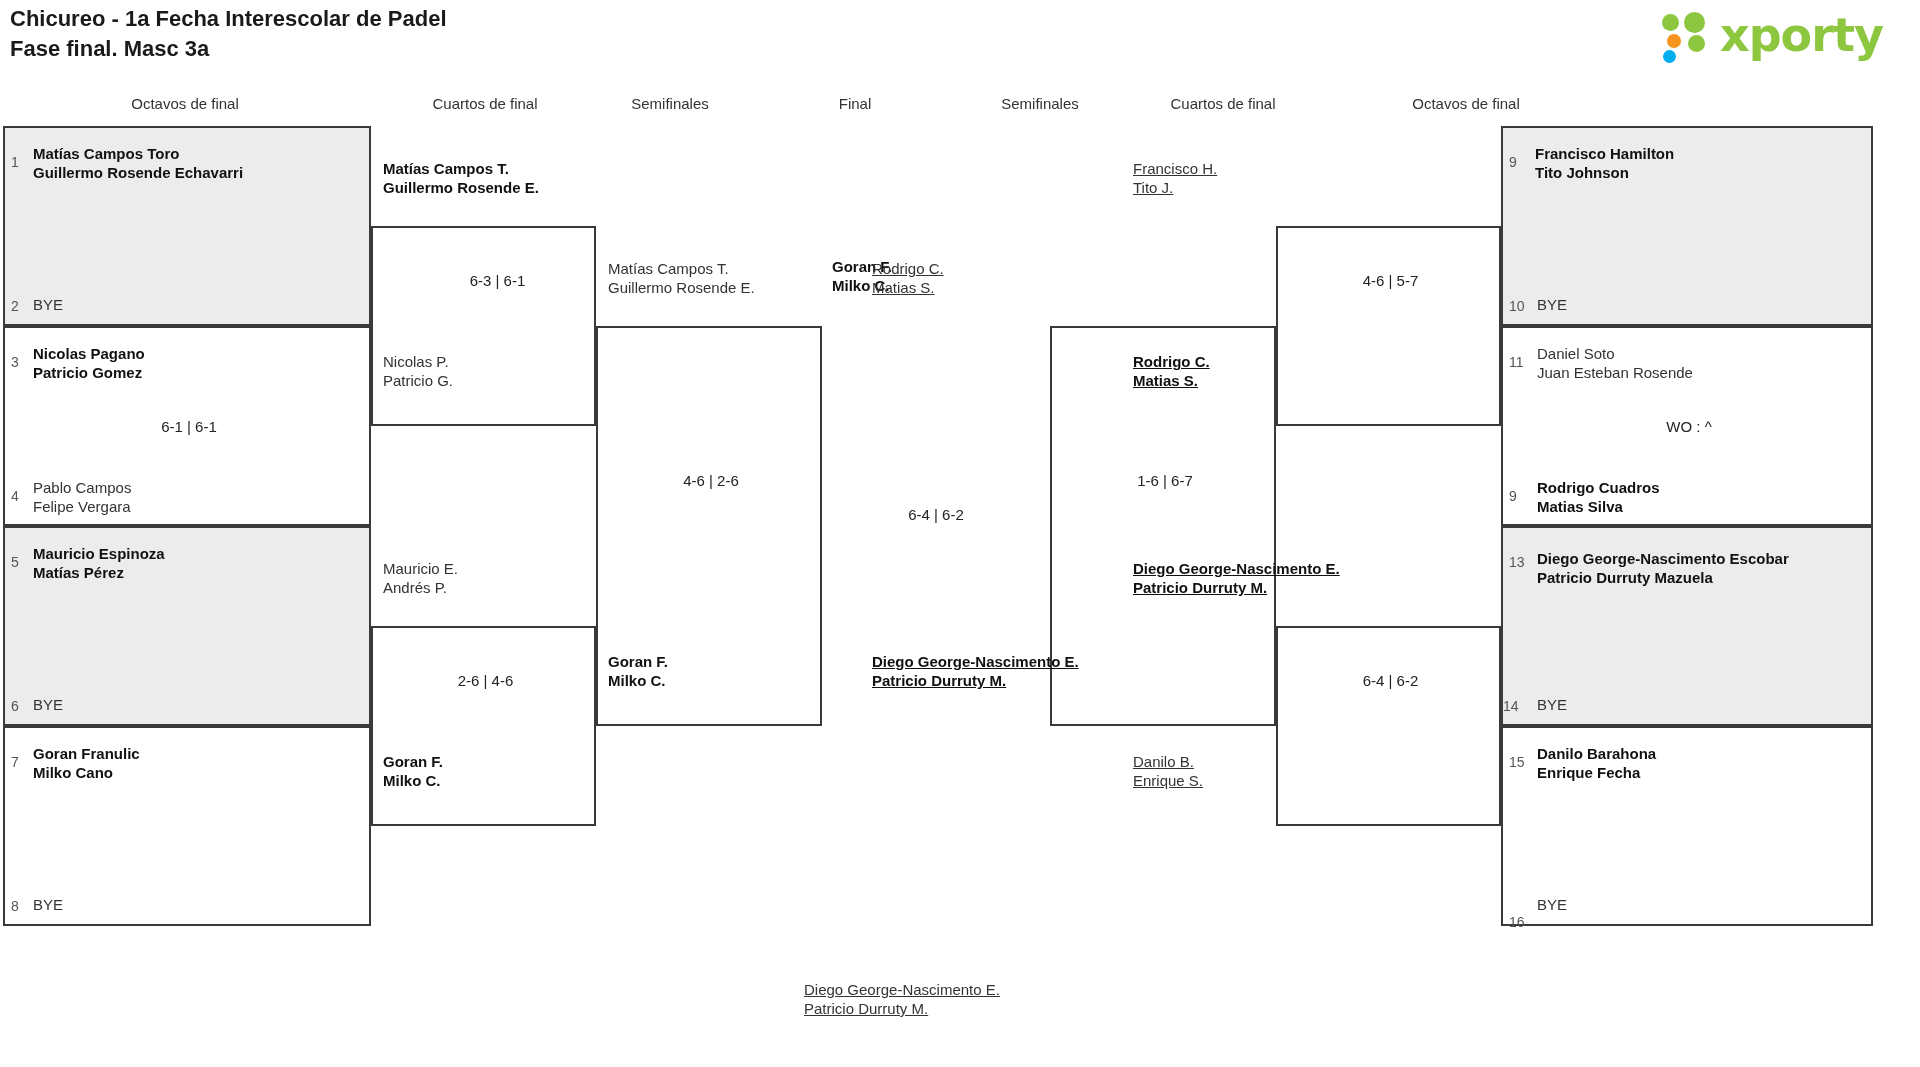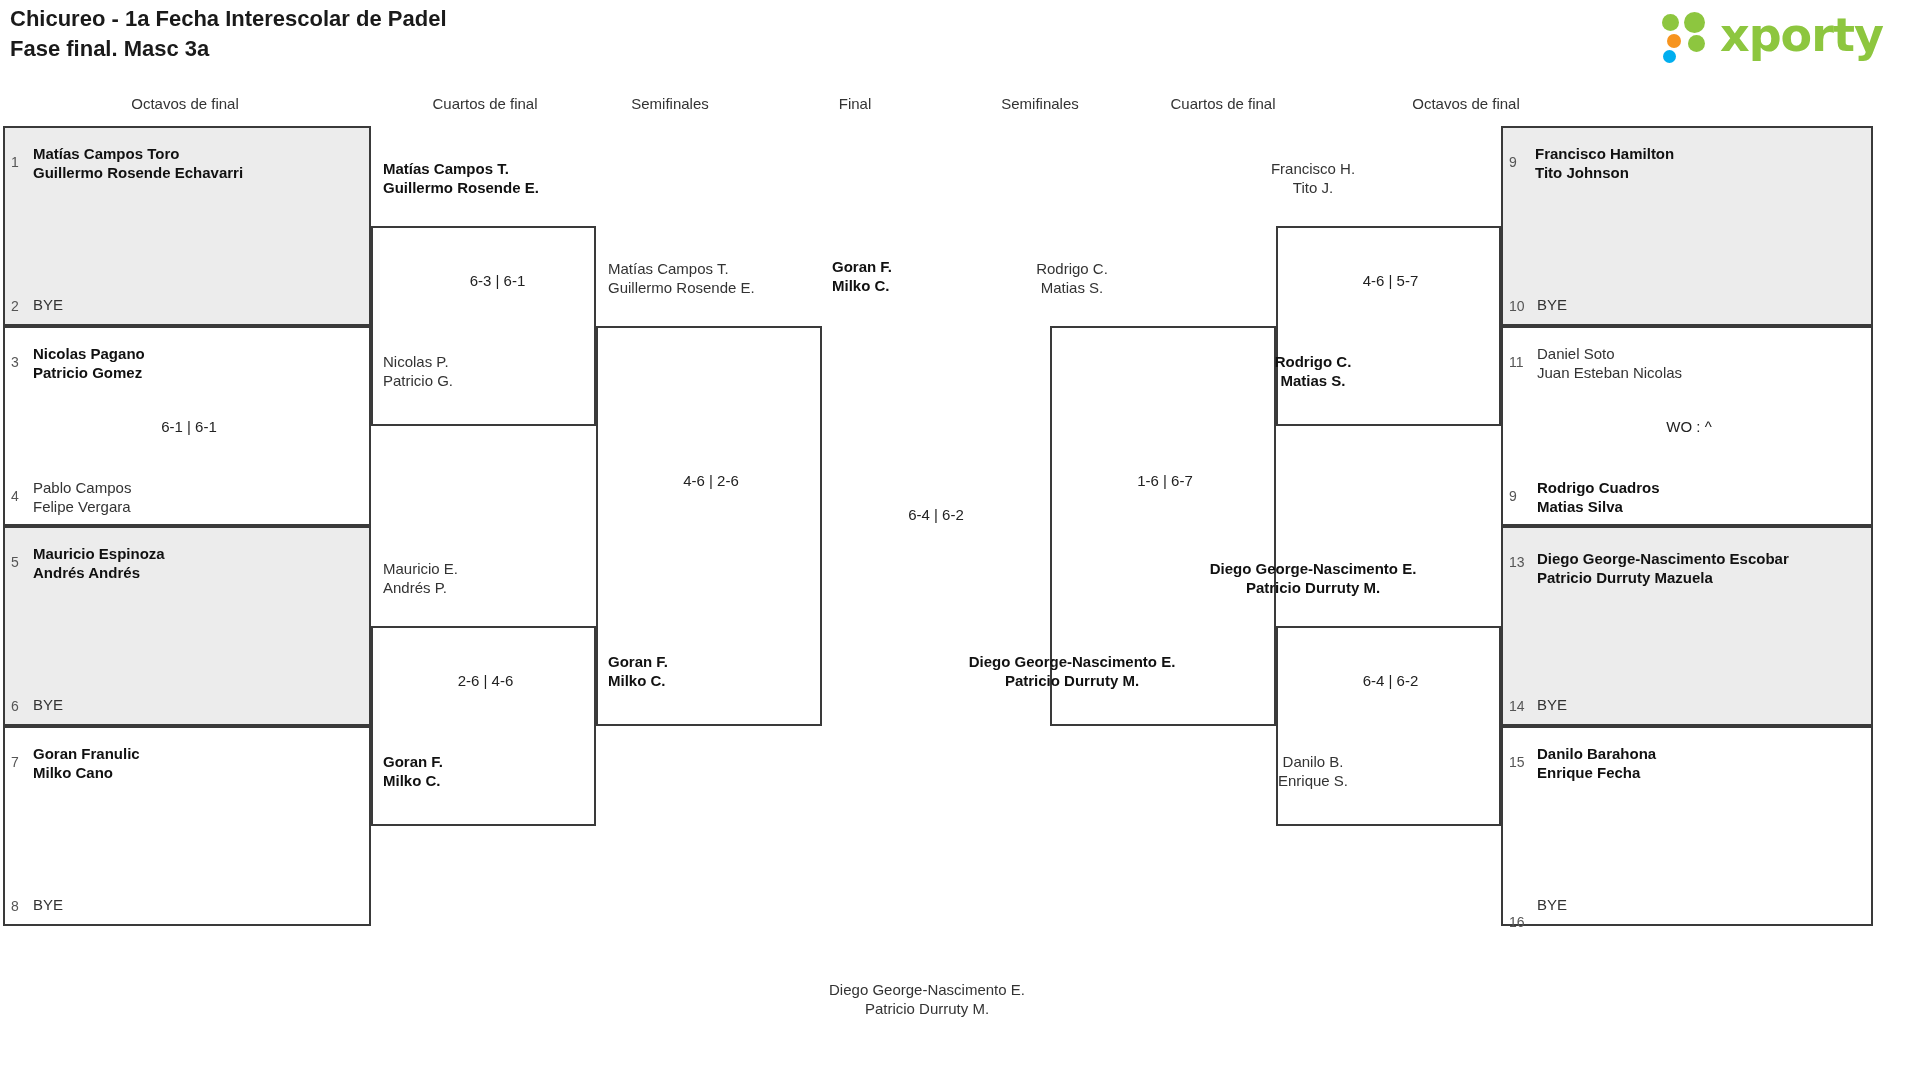--- a/index.html
+++ b/index.html
@@ -26,21 +26,21 @@
   .round-label{position:absolute;top:95px;font-size:15px;color:#333;text-align:center;}
 
   
   .box{position:absolute;box-sizing:border-box;border:2px solid #3a3a3a;background:#ffffff;}
   .box.shaded{background:#ececec;}
 
   .seed{position:absolute;font-size:14px;color:#555;}
   .team{position:absolute;font-size:15px;line-height:1.25;white-space:nowrap;}
   .team.bold{font-weight:bold;color:#111;}
   .team.norm{font-weight:normal;color:#333;}
-  .team.right{text-align:center;}
+  .team.right{text-align:left;text-decoration:underline;}
   .bye{position:absolute;font-size:15px;color:#333;}
   .score{position:absolute;font-size:15px;color:#222;white-space:nowrap;}
   .score.center{text-align:center;}
 </style>
 </head>
 <body>
 
 <div id="header">
   <div id="title">
     <div>Chicureo - 1a Fecha Interescolar de Padel</div>
@@ -87,21 +87,21 @@
   <div class="team norm" style="left:28px;top:151px;">
     <div>Pablo Campos</div>
     <div>Felipe Vergara</div>
   </div>
 </div>
 
 <div class="box shaded" style="left:3px;top:526px;width:368px;height:200px;">
   <div class="seed" style="left:6px;top:26px;">5</div>
   <div class="team bold" style="left:28px;top:17px;">
     <div>Mauricio Espinoza</div>
-    <div>Andrés Andrés</div>
+    <div>Matías Pérez</div>
   </div>
   <div class="seed" style="left:6px;top:170px;">6</div>
   <div class="bye" style="left:28px;top:168px;">BYE</div>
 </div>
 
 <div class="box" style="left:3px;top:726px;width:368px;height:200px;">
   <div class="seed" style="left:6px;top:26px;">7</div>
   <div class="team bold" style="left:28px;top:17px;">
     <div>Goran Franulic</div>
     <div>Milko Cano</div>
@@ -201,37 +201,37 @@
     <div>Tito Johnson</div>
   </div>
   <div class="seed" style="left:6px;top:170px;">10</div>
   <div class="bye" style="left:34px;top:168px;">BYE</div>
 </div>
 
 <div class="box" style="left:1501px;top:326px;width:372px;height:200px;">
   <div class="seed" style="left:6px;top:26px;">11</div>
   <div class="team norm" style="left:34px;top:17px;">
     <div>Daniel Soto</div>
-    <div>Juan Esteban Nicolas</div>
+    <div>Juan Esteban Rosende</div>
   </div>
   <div class="score center" style="left:0px;top:90px;width:372px;">WO : ^</div>
   <div class="seed" style="left:6px;top:160px;">9</div>
   <div class="team bold" style="left:34px;top:151px;">
     <div>Rodrigo Cuadros</div>
     <div>Matias Silva</div>
   </div>
 </div>
 
 <div class="box shaded" style="left:1501px;top:526px;width:372px;height:200px;">
   <div class="seed" style="left:6px;top:26px;">13</div>
   <div class="team bold" style="left:34px;top:9px;margin-top:13px;">
     <div>Diego George-Nascimento Escobar</div>
     <div>Patricio Durruty Mazuela</div>
   </div>
-  <div class="seed" style="left:6px;top:170px;text-align:center;">14</div>
+  <div class="seed" style="left:0;top:170px;text-align:center;">14</div>
   <div class="bye" style="left:34px;top:168px;">BYE</div>
 </div>
 
 <div class="box" style="left:1501px;top:726px;width:372px;height:200px;">
   <div class="seed" style="left:6px;top:26px;">15</div>
   <div class="team bold" style="left:34px;top:17px;">
     <div>Danilo Barahona</div>
     <div>Enrique Fecha</div>
   </div>
   <div class="seed" style="left:6px;top:170px;margin-top:16px;">16</div>

